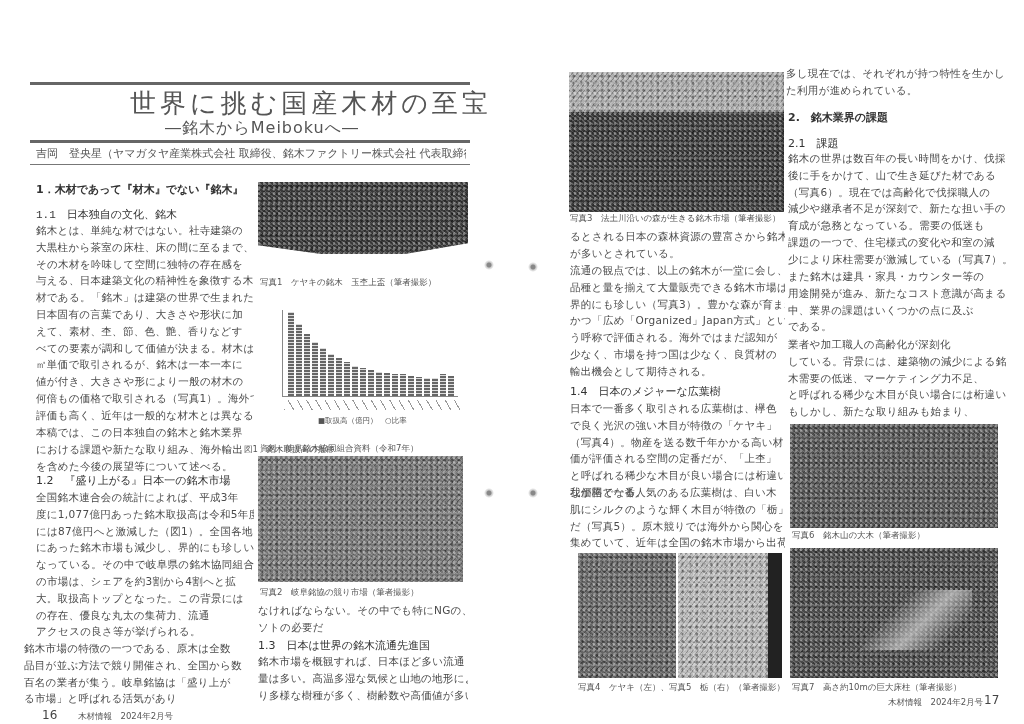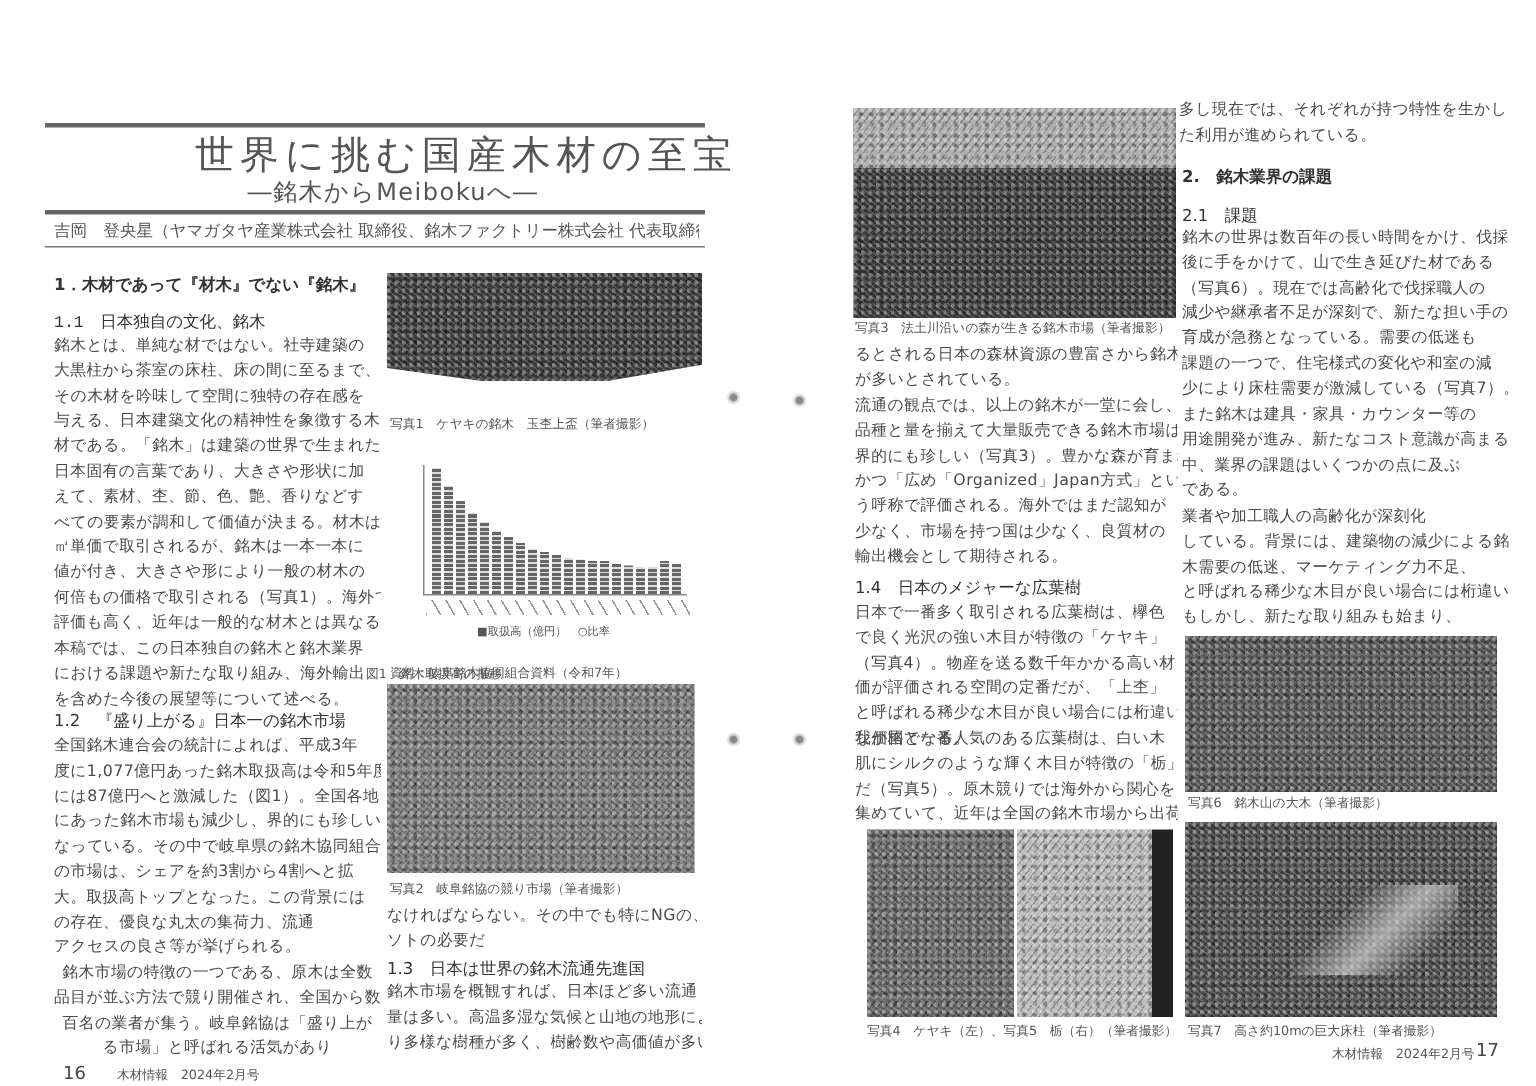--- a/index.html
+++ b/index.html
@@ -64,21 +64,21 @@
     <div class="txt">全国銘木連合会の統計によれば、平成3年</div>
     <div class="txt">度に1,077億円あった銘木取扱高は令和5年度</div>
     <div class="txt">には87億円へと激減した（図1）。全国各地</div>
     <div class="txt">にあった銘木市場も減少し、界的にも珍しい</div>
     <div class="txt">なっている。その中で岐阜県の銘木協同組合</div>
     <div class="txt">の市場は、シェアを約3割から4割へと拡</div>
     <div class="txt">大。取扱高トップとなった。この背景には</div>
     <div class="txt">の存在、優良な丸太の集荷力、流通</div>
     <div class="txt">アクセスの良さ等が挙げられる。</div>
   </div>
-  <div class="abs" style="left:36px;top:640px;width:218px;text-align:center;">
+  <div class="abs" style="left:24px;top:640px;width:218px;">
     <div class="txt">銘木市場の特徴の一つである、原木は全数</div>
     <div class="txt">品目が並ぶ方法で競り開催され、全国から数</div>
     <div class="txt">百名の業者が集う。岐阜銘協は「盛り上が</div>
     <div class="txt">る市場」と呼ばれる活気があり</div>
   </div>
 
   <div class="abs photo dark" style="left:258px;top:182px;width:210px;height:72px;clip-path:polygon(0 0,100% 0,100% 85%,70% 100%,30% 100%,0 88%);"></div>
   <div class="abs cap" style="left:260px;top:277px;">写真1　ケヤキの銘木　玉杢上盃（筆者撮影）</div>
 
   <div class="abs" style="left:258px;top:296px;width:205px;height:135px;">

